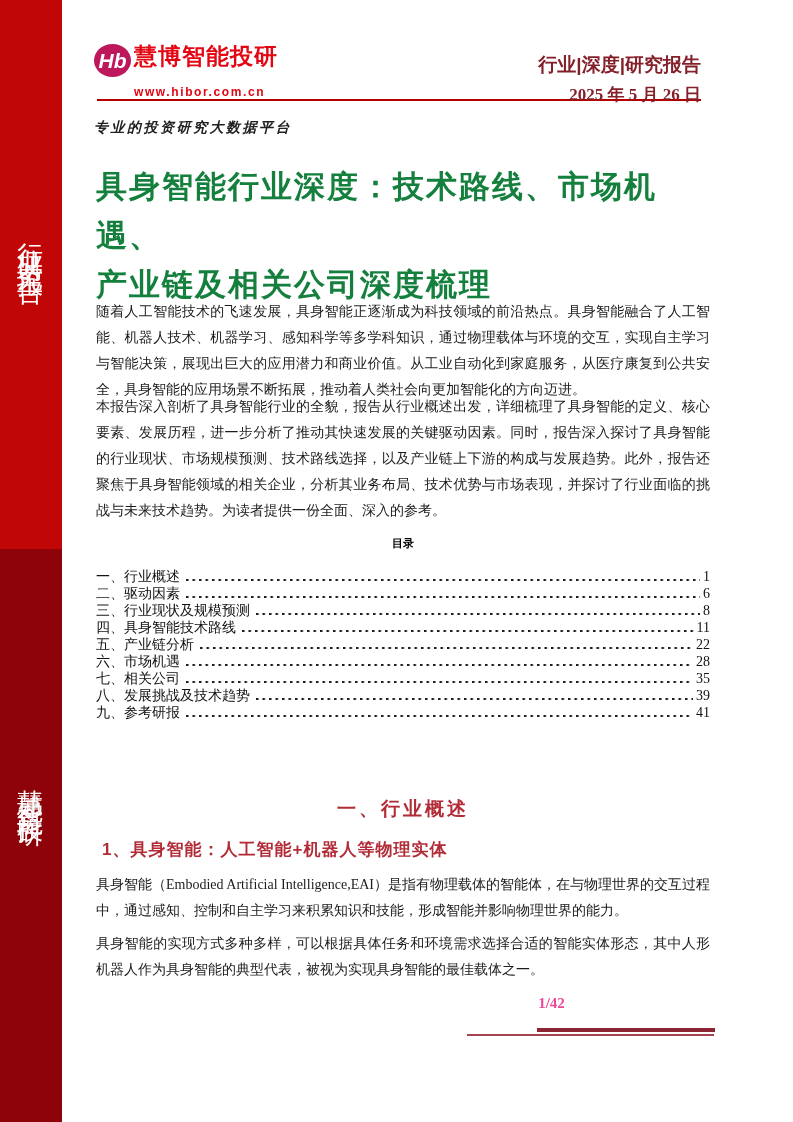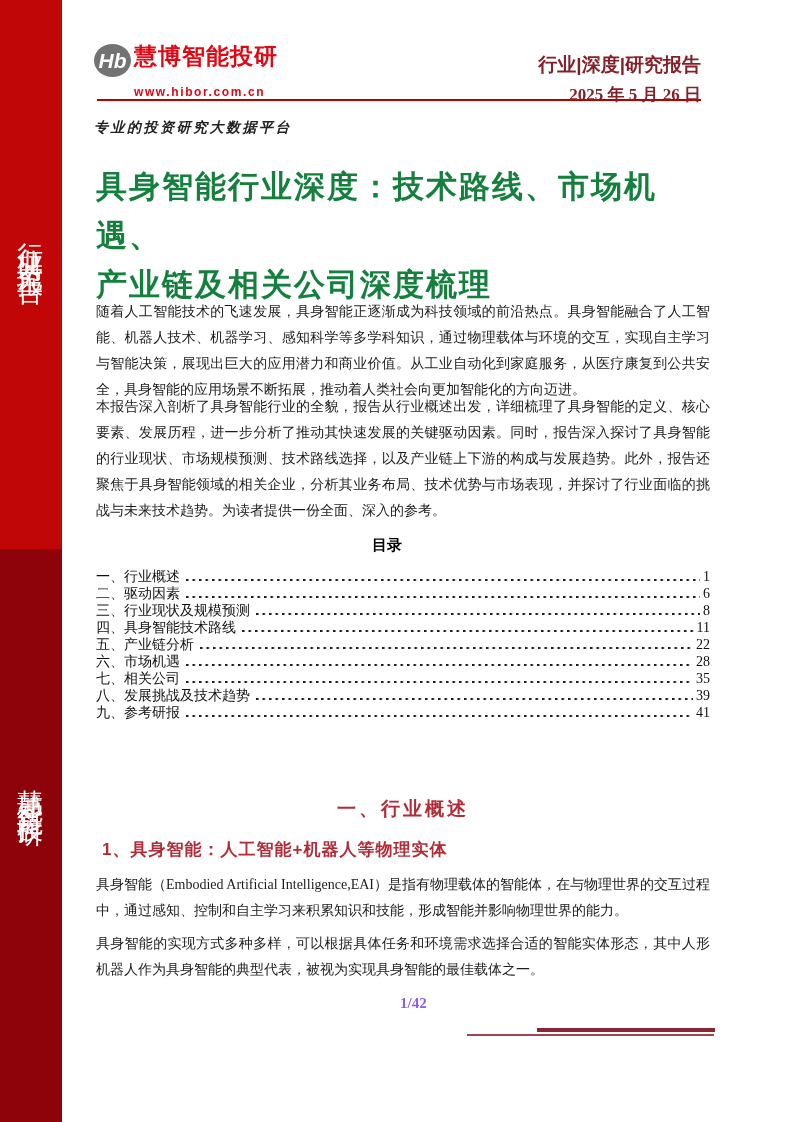--- a/index.html
+++ b/index.html
@@ -17,21 +17,21 @@
     color:#ffffff; font-family:"Liberation Sans", sans-serif;
     font-size:26px; letter-spacing:7px; white-space:nowrap;
   }
   .sidebar-label.top    { top:222px; }
   .sidebar-label.bottom { top:768px; }
 
   
   .logo-block { position:absolute; left:94px; top:44px; }
   .logo-row { display:flex; align-items:flex-start; }
   .logo-icon {
-    width:37px; height:33px; border-radius:50%; background:#737373;
+    width:37px; height:33px; border-radius:50%; background:#be185d;
     color:#fff; font-family:"Liberation Sans", sans-serif; font-weight:bold;
     font-style:italic; font-size:21px; display:flex; align-items:center;
     justify-content:center; flex:0 0 auto;
   }
   .logo-text { margin-left:3px; }
   .brand-name {
     color:#e30613; font-family:"Liberation Sans", sans-serif;
     font-weight:900; font-size:23px; line-height:25px; letter-spacing:1px;
   }
   .brand-url {
@@ -66,22 +66,22 @@
     font-size:14px; line-height:26px; color:#1c1c1c; text-align:justify;
     font-family:"Liberation Serif", serif;
   }
   .p1 { top:299px; }
   .p2 { top:394px; }
   .p3 { top:872px; }
   .p4 { top:931px; }
 
   
   .toc-heading {
-    position:absolute; left:80px; width:614px; top:536px; text-align:center;
-    font-size:15px; font-weight:bold; color:#000;
+    position:absolute; left:96px; width:614px; top:536px; text-align:center;
+    font-size:11px; font-weight:bold; color:#000;
     font-family:"Liberation Sans", sans-serif;
   }
   .toc-list { position:absolute; left:96px; width:614px; top:568px; }
   .toc-row {
     display:flex; align-items:baseline; height:17px;
     font-size:14px; color:#111; cursor:pointer;
   }
   .toc-label { white-space:nowrap; }
   .toc-dots {
     flex:1; align-self:flex-end; height:4px; margin:0 3px 3px 6px;
@@ -97,22 +97,22 @@
     font-family:"Liberation Sans", sans-serif;
   }
   .sub-heading {
     position:absolute; left:102px; width:614px; top:838px; text-align:left;
     color:#b22c38; font-weight:bold; font-size:17px; letter-spacing:1px;
     font-family:"Liberation Sans", sans-serif;
   }
 
   
   .page-indicator {
-    position:absolute; left:400px; width:303px; top:995px; text-align:left;
-    font-weight:bold; font-size:15px; color:#8b5cf6;
+    position:absolute; left:400px; width:303px; top:995px; text-align:center;
+    font-weight:bold; font-size:15px; color:#ec4899;
     font-family:"Liberation Serif", serif;
   }
   .footer-rule-thick { position:absolute; left:537px; top:1028px; width:178px; height:4px; background:#8c2533; }
   .footer-rule-thin  { position:absolute; left:467px; top:1034px; width:247px; height:2px; background:#a34250; }
 </style>
 </head>
 <body>
 
 <div class="page">
 

